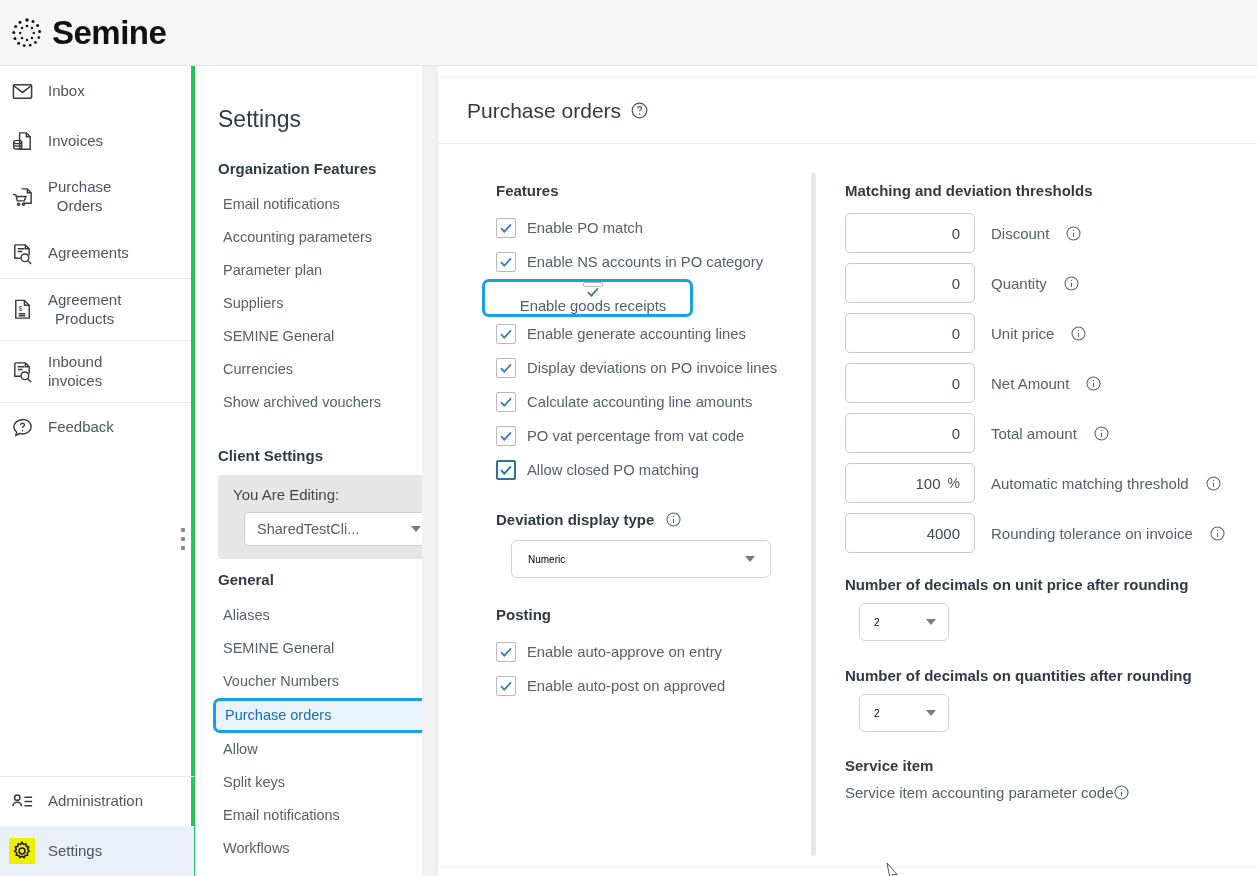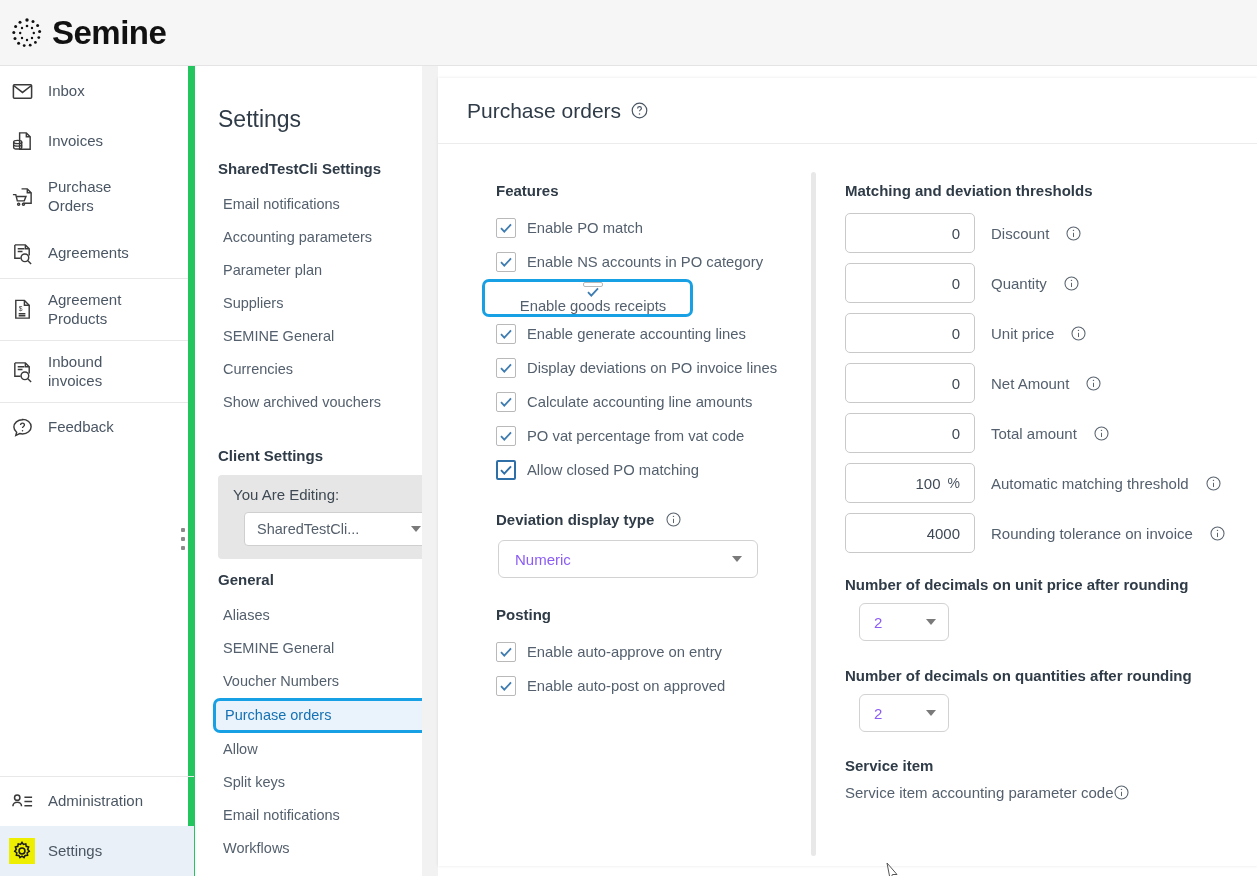--- a/index.html
+++ b/index.html
@@ -20,21 +20,21 @@
   .logo-wrap { display: flex; align-items: center; padding-left: 9px; text-align: center; }
   .logo-mark { width: 36px; height: 36px; display: block; }
   .logo-text {
     font-size: 33px; font-weight: bold; color: #111; letter-spacing: -0.5px;
     margin-left: 7px; line-height: 36px;
   }
 
   
   .navrail {
     position: absolute; left: 0; top: 66px; width: 195px; height: 810px;
-    background: #ffffff; border-right: 7px solid #22c55e;
+    background: #ffffff; border-right: 4px solid #22c55e; text-align: center;
   }
   .nav-item {
     display: flex; align-items: center; gap: 13px;
     padding: 0 10px 0 9px; min-height: 50px;
     color: #4a5663; font-size: 15px; cursor: pointer;
   }
   .nav-item .nav-ico { width: 26px; min-width: 26px; height: 26px; display: flex; align-items: center; justify-content: center; }
   .nav-item .nav-lbl { line-height: 1.25; }
   .nav-item.two-line { min-height: 62px; }
   .nav-sep { border-top: 1px solid #e8e8e8; }
@@ -100,21 +100,21 @@
   .cbox.focused { border: 2px solid #2f6fa8; }
   .cbox svg { position: absolute; left: 2px; top: 2px; }
   .cb-row.hl {
     border: 3px solid #18a0e4; border-radius: 7px; background: #fff;
     margin-left: -14px; padding-left: 11px; width: 211px; height: 38px; flex-direction: column;
   }
 
   .sel-box {
     border: 1px solid #d2d2d2; border-radius: 6px; height: 38px; width: 260px;
     display: flex; align-items: center; justify-content: space-between;
-    padding: 0 15px 0 16px; font-size: 15px; color: #8b5cf6; margin: 10px 0 0 2px;
+    padding: 0 15px 0 16px; font-size: 10px; color: #000000; margin: 10px 0 0 15px;
   }
   .sel-box.small { width: 90px; padding: 0 12px 0 14px; margin-left: 14px; }
 
   .thr-row { display: flex; align-items: center; gap: 16px; margin-bottom: 10px; }
   .thr-input {
     width: 130px; height: 40px; border: 1px solid #c9c9c9; border-radius: 5px;
     display: flex; align-items: center; justify-content: flex-end;
     padding: 0 14px; font-size: 15px; color: #3f4a56; gap: 7px;
   }
   .thr-input .unit { color: #4a5563; font-size: 14px; }
@@ -278,21 +278,21 @@
           </svg>
         </span>
         <span class="nav-lbl">Settings</span>
       </div>
     </div>
   </div>
 
   <div class="settings-panel">
     <div class="settings-title">Settings</div>
 
-    <div class="grp-head">SharedTestCli Settings</div>
+    <div class="grp-head">Organization Features</div>
     <div class="side-link">Email notifications</div>
     <div class="side-link">Accounting parameters</div>
     <div class="side-link">Parameter plan</div>
     <div class="side-link">Suppliers</div>
     <div class="side-link">SEMINE General</div>
     <div class="side-link">Currencies</div>
     <div class="side-link">Show archived vouchers</div>
 
     <div class="grp-head mt">Client Settings</div>
     <div class="editing-box">

